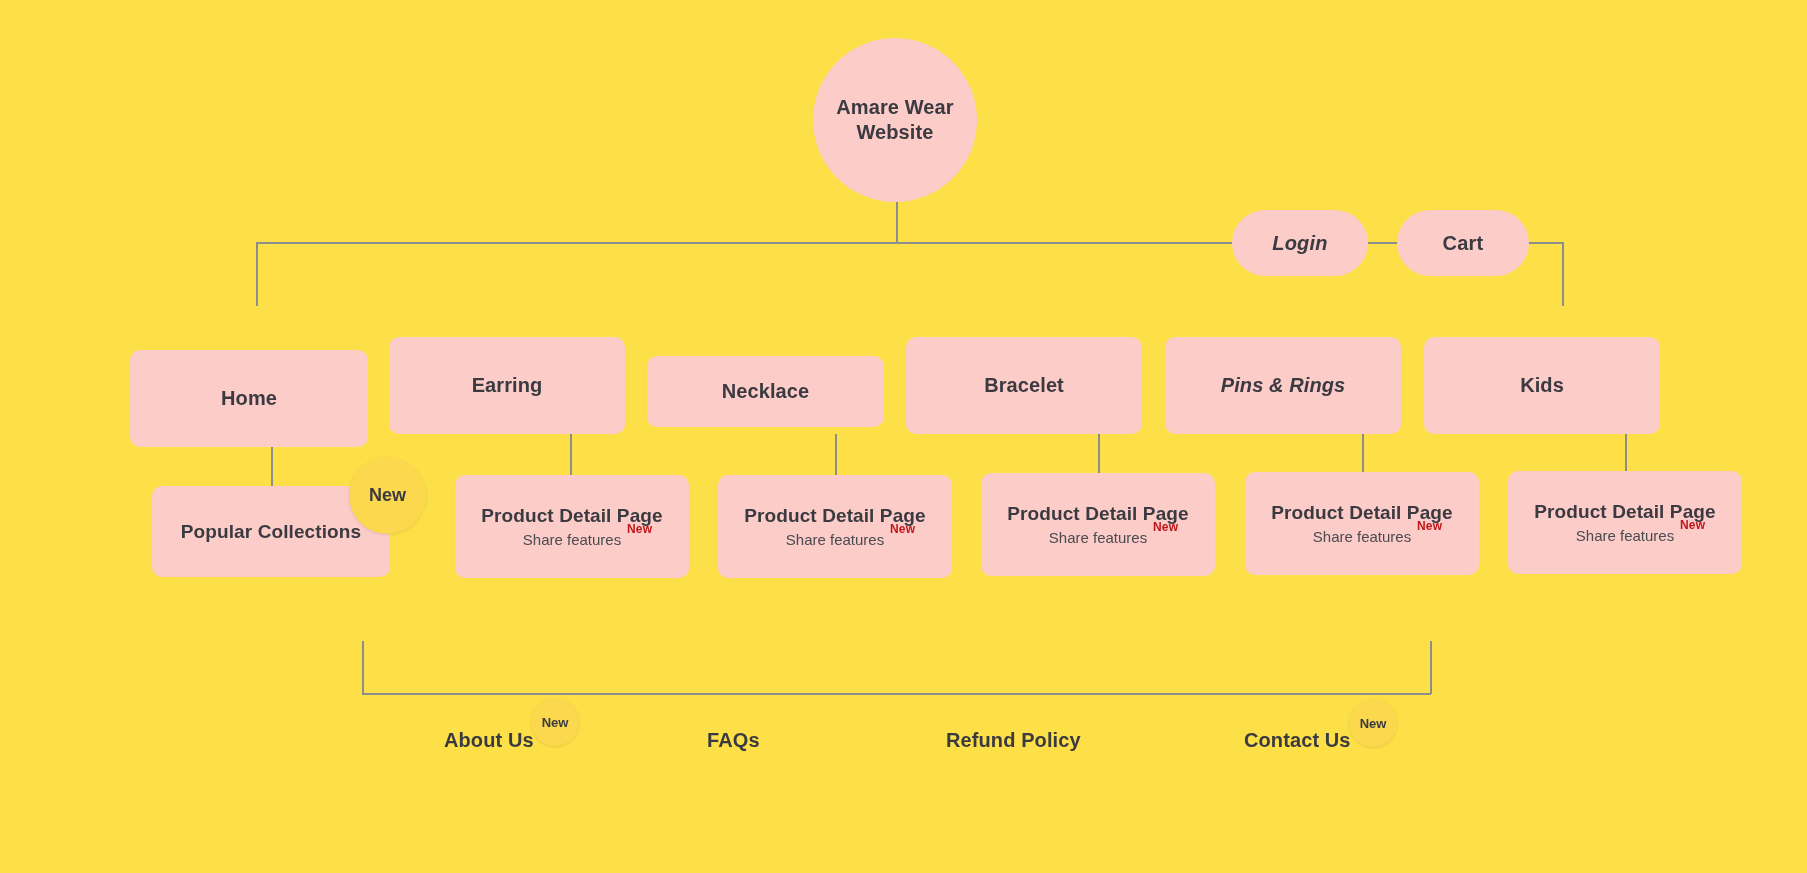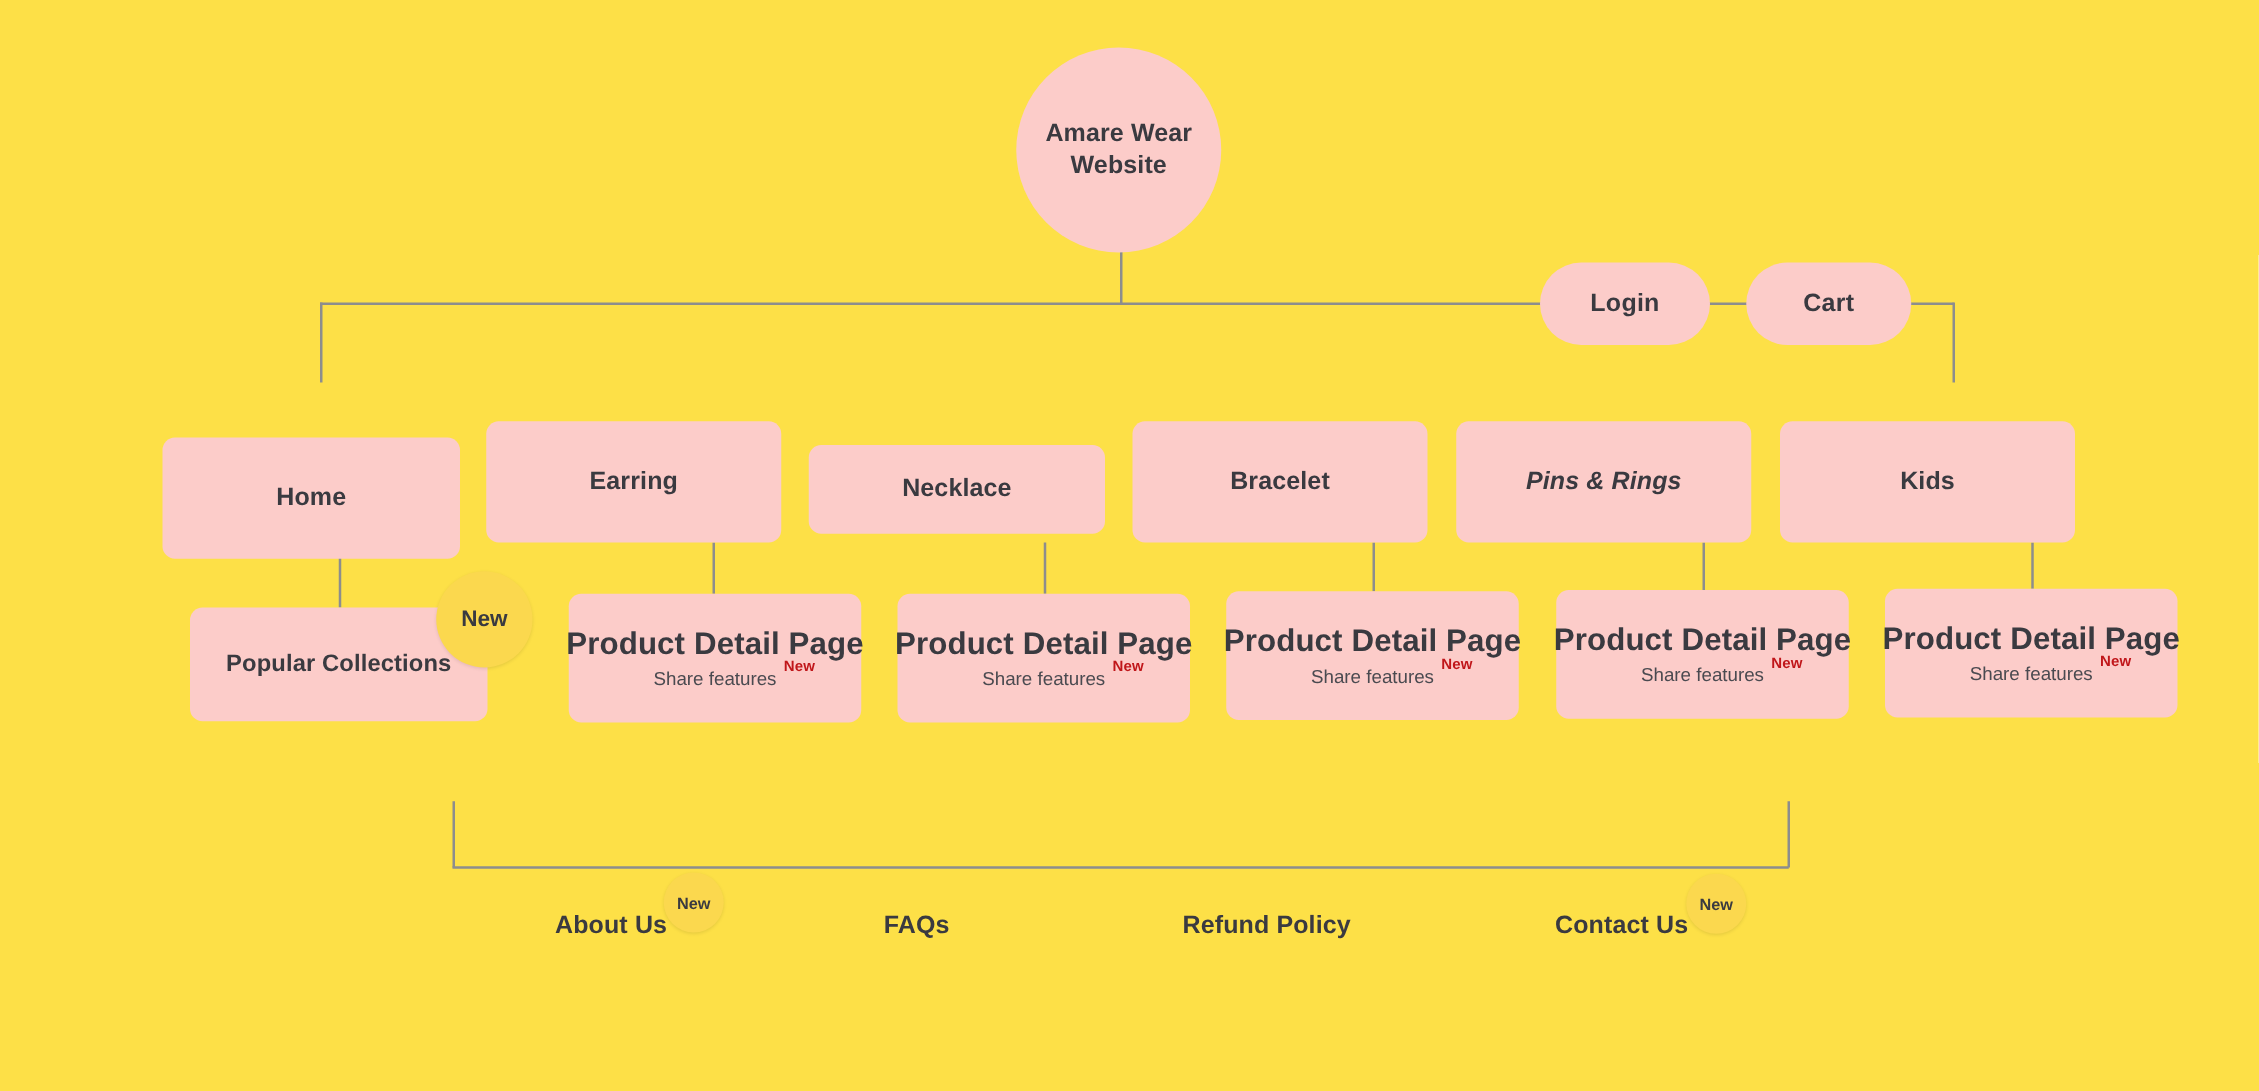--- a/index.html
+++ b/index.html
@@ -79,21 +79,21 @@
     flex-direction: column;
     align-items: center;
     justify-content: center;
     background: #FCCCC9;
     color: #3a3a40;
     border-radius: 10px;
     box-sizing: border-box;
     padding: 0 10px;
   }
   .leaf-title {
-    font-size: 25px;
+    font-size: 19px;
     font-weight: 700;
     letter-spacing: .1px;
     line-height: 1.15;
     white-space: nowrap;
   }
   .leaf-sub {
     position: relative;
     font-size: 15px;
     font-weight: 400;
     color: #4a4a50;
@@ -160,21 +160,21 @@
   <div class="line-v" style="left:362px; top:641px; height:53px;"></div>
   <div class="line-v" style="left:1430px; top:641px; height:53px;"></div>
 
   <div class="root-node" style="left:813px; top:38px; width:164px; height:164px;">
     <span>
       <span>Amare Wear</span><br>
       <span>Website</span>
     </span>
   </div>
 
-  <div class="pill-node" style="left:1232px; top:210px; width:136px; height:66px;">
+  <div class="pill-node" style="left:1232px; top:210px; width:136px; height:66px;font-style:italic;">
     <span>Login</span>
   </div>
   <div class="pill-node" style="left:1397px; top:210px; width:132px; height:66px;">
     <span>Cart</span>
   </div>
 
   <div class="cat-node" style="left:130px; top:350px; width:238px; height:97px;">
     <span>Home</span>
   </div>
   <div class="cat-node" style="left:389px; top:337px; width:236px; height:97px;">

